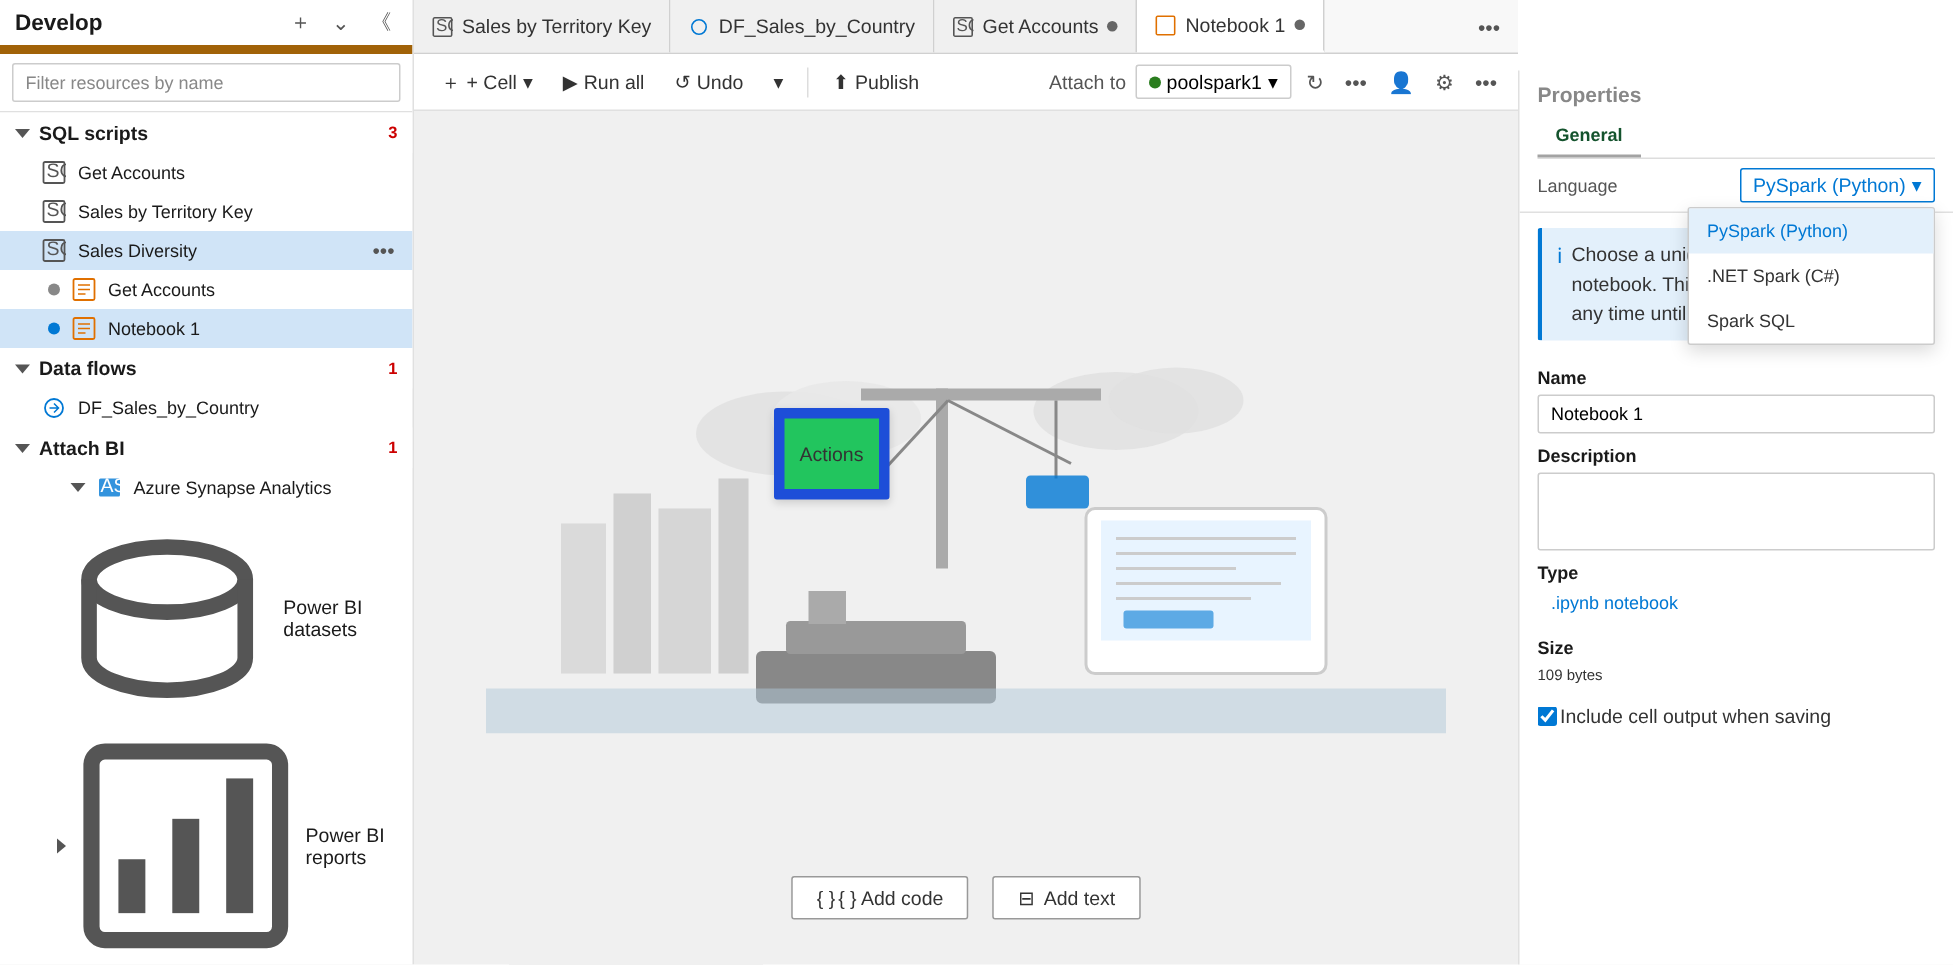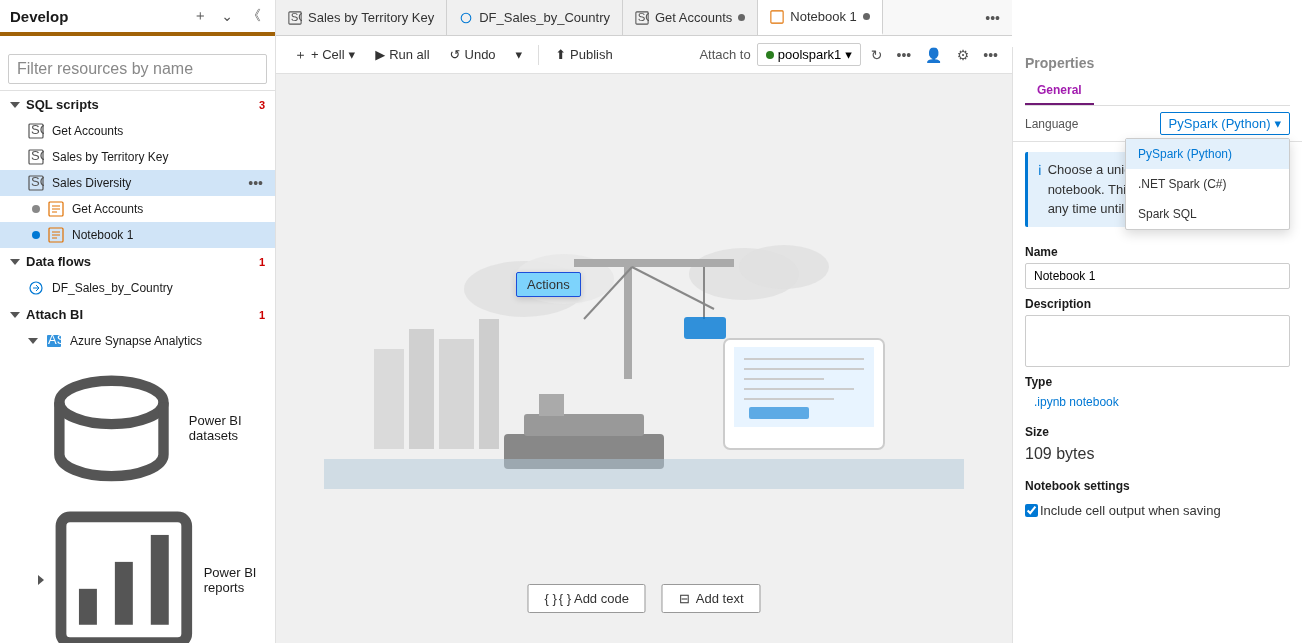--- a/index.html
+++ b/index.html
@@ -15,21 +15,21 @@
       flex-direction: column;
       height: 100%;
       overflow-y: auto;
     }
     .sidebar-header {
       display: flex;
       align-items: center;
       justify-content: space-between;
       padding: 6px 10px;
       height: 36px;
-      border-bottom: 4px solid #a16207;
+      border-bottom: 6px solid #a16207;
     }
     .sidebar-title {
       font-size: 15px;
       font-weight: 600;
       color: #1a1a1a;
     }
     .sidebar-header-icons {
       display: flex;
       gap: 6px;
       align-items: center;
@@ -46,25 +46,24 @@
     }
     .search-box {
       padding: 6px 8px;
       border-bottom: 1px solid #e0e0e0;
     }
     .search-input {
       width: 100%;
       padding: 5px 8px;
       border: 1px solid #ccc;
       border-radius: 2px;
-      font-size: 16px;
+      font-size: 12px;
       color: #888;
       background: #fff;
       outline: none;
-      margin-top: 12px;
     }
     .section-header {
       display: flex;
       align-items: center;
       justify-content: space-between;
       padding: 6px 10px;
       cursor: pointer;
       user-select: none;
       background: #fff;
     }
@@ -289,24 +288,24 @@
       cursor: pointer;
       font-size: 12px;
       color: #333;
     }
 
     
     .actions-popup {
       position: absolute;
       top: 198px;
       left: 240px;
-      background: #7dd3fc;
-      border: 1px solid #1d4ed8;
-      border-radius: 2px;
-      padding: 4px 10px;
+      background: #22c55e;
+      border: 7px solid #1d4ed8;
+      border-radius: 2px;
+      padding: 16px 10px;
       font-size: 12px;
       color: #333;
       box-shadow: 0 2px 6px rgba(0,0,0,0.15);
       z-index: 10;
     }
 
     
     .right-panel {
       width: 290px;
       min-width: 290px;
@@ -333,22 +332,22 @@
       border-bottom: 1px solid #ddd;
     }
     .rp-tab {
       padding: 6px 12px;
       font-size: 12px;
       cursor: pointer;
       color: #555;
       border-bottom: 2px solid transparent;
     }
     .rp-tab.active {
-      color: #a21caf;
-      border-bottom: 2px solid #701a75;
+      color: #14532d;
+      border-bottom: 2px solid #a3a3a3;
       font-weight: 600;
     }
 
     
     .language-row {
       display: flex;
       align-items: center;
       justify-content: space-between;
       padding: 6px 12px;
       border-bottom: 1px solid #e0e0e0;
@@ -426,21 +425,21 @@
       resize: none;
       outline: none;
     }
     .field-value {
       padding: 2px 12px 8px 21px;
       font-size: 12px;
       color: #0078d4;
     }
     .field-value-plain {
       padding: 2px 12px 8px 12px;
-      font-size: 16px;
+      font-size: 10px;
       color: #333;
     }
     .checkbox-row {
       display: flex;
       align-items: center;
       gap: 2px;
       padding: 6px 12px;
       font-size: 12px;
       color: #333;
     }
@@ -533,21 +532,21 @@
     <span class="item-label">DF_Sales_by_Country</span>
   </div>
 
   <div class="section-header">
     <div class="section-left">
       <span class="triangle-down"></span>
       <span>Attach BI</span>
     </div>
     <span class="section-count">1</span>
   </div>
-  <div class="sidebar-item" style="">
+  <div class="sidebar-item" style="padding-left: 14px; margin-left: 33px;">
     <span class="triangle-down"></span>
     <svg class="item-icon" viewBox="0 0 16 16">
         <rect x="1" y="2" width="14" height="12" rx="1" fill="#0078d4" opacity="0.8"></rect>
         <text x="2" y="11" font-size="5" fill="#fff">AS</text>
       </svg>
     <span class="item-label">Azure Synapse Analytics</span>
   </div>
   <div class="powerbi-item">
     <svg class="item-icon" viewBox="0 0 16 16">
         <ellipse cx="8" cy="5" rx="6" ry="2.5" fill="none" stroke="#555" stroke-width="1.2"></ellipse>
@@ -730,18 +729,17 @@
 
   <div class="field-label">Description</div>
   <textarea class="field-textarea" style=""></textarea>
 
   <div class="field-label">Type</div>
   <div class="field-value">.ipynb notebook</div>
 
   <div class="field-label">Size</div>
   <div class="field-value-plain">109 bytes</div>
 
-  <div class="field-label">Notebook settings</div>
   <div class="checkbox-row">
     <input type="checkbox" checked="" style="">
     <label>Include cell output when saving</label>
   </div>
 </div>
 
 </body></html>

